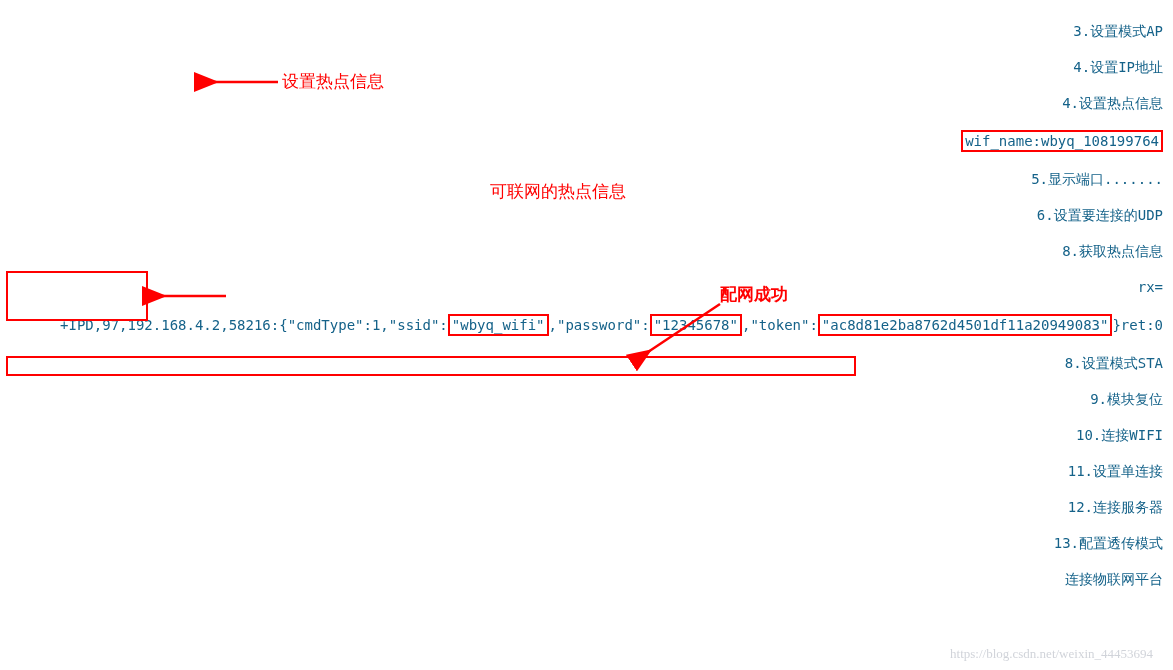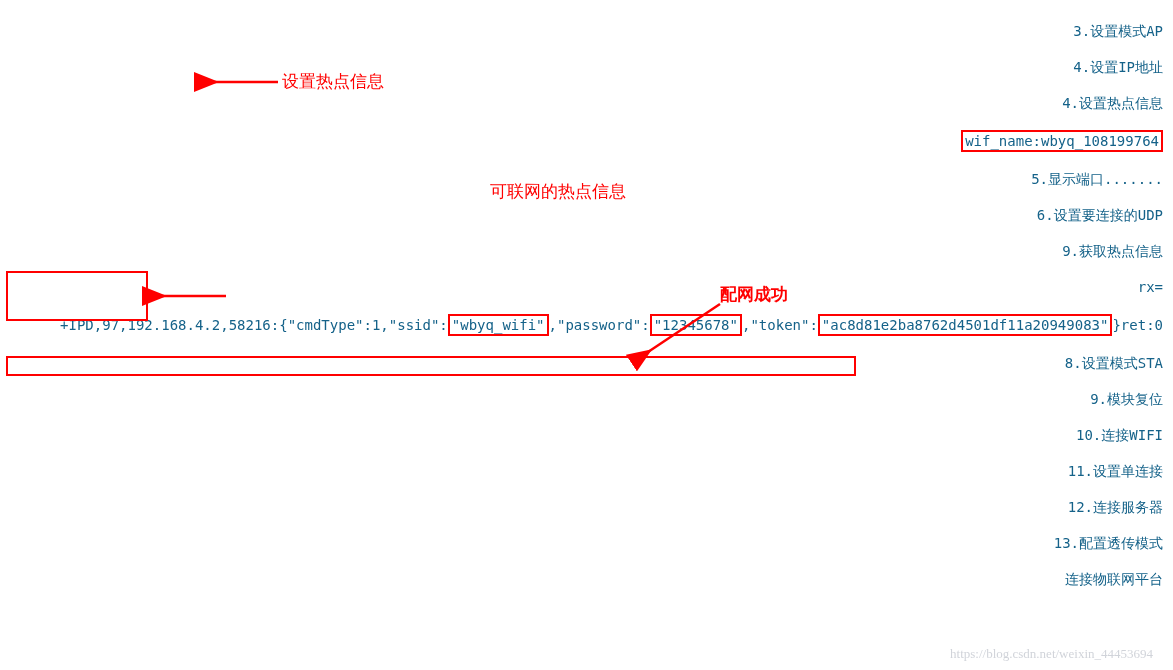--- a/index.html
+++ b/index.html
@@ -52,21 +52,21 @@
 </head>
 <body>
 
 <div class="log-area">
 <div class="log-line">3.设置模式AP</div>
 <div class="log-line">4.设置IP地址</div>
 <div class="log-line">4.设置热点信息</div>
 <div class="log-line"><span class="box"><span>wif_name:</span><span>wbyq_108199764</span></span></div>
 <div class="log-line">5.显示端口.......</div>
 <div class="log-line">6.设置要连接的UDP</div>
-<div class="log-line">9.获取热点信息</div>
+<div class="log-line">8.获取热点信息</div>
 <div class="log-line">rx=</div>
 <div class="log-line"><span>+IPD,97,192.168.4.2,58216:{"cmdType":1,"ssid":</span><span class="box">"wbyq_wifi"</span><span>,"password":</span><span class="box">"12345678"</span><span>,"token":</span><span class="box">"ac8d81e2ba8762d4501df11a20949083"</span><span>}ret:0</span></div>
 <div class="log-line">8.设置模式STA</div>
 <div class="log-line">9.模块复位</div>
 <div class="log-line">10.连接WIFI</div>
 <div class="log-line">11.设置单连接</div>
 <div class="log-line">12.连接服务器</div>
 <div class="log-line">13.配置透传模式</div>
 <div class="log-line">连接物联网平台</div>
 

